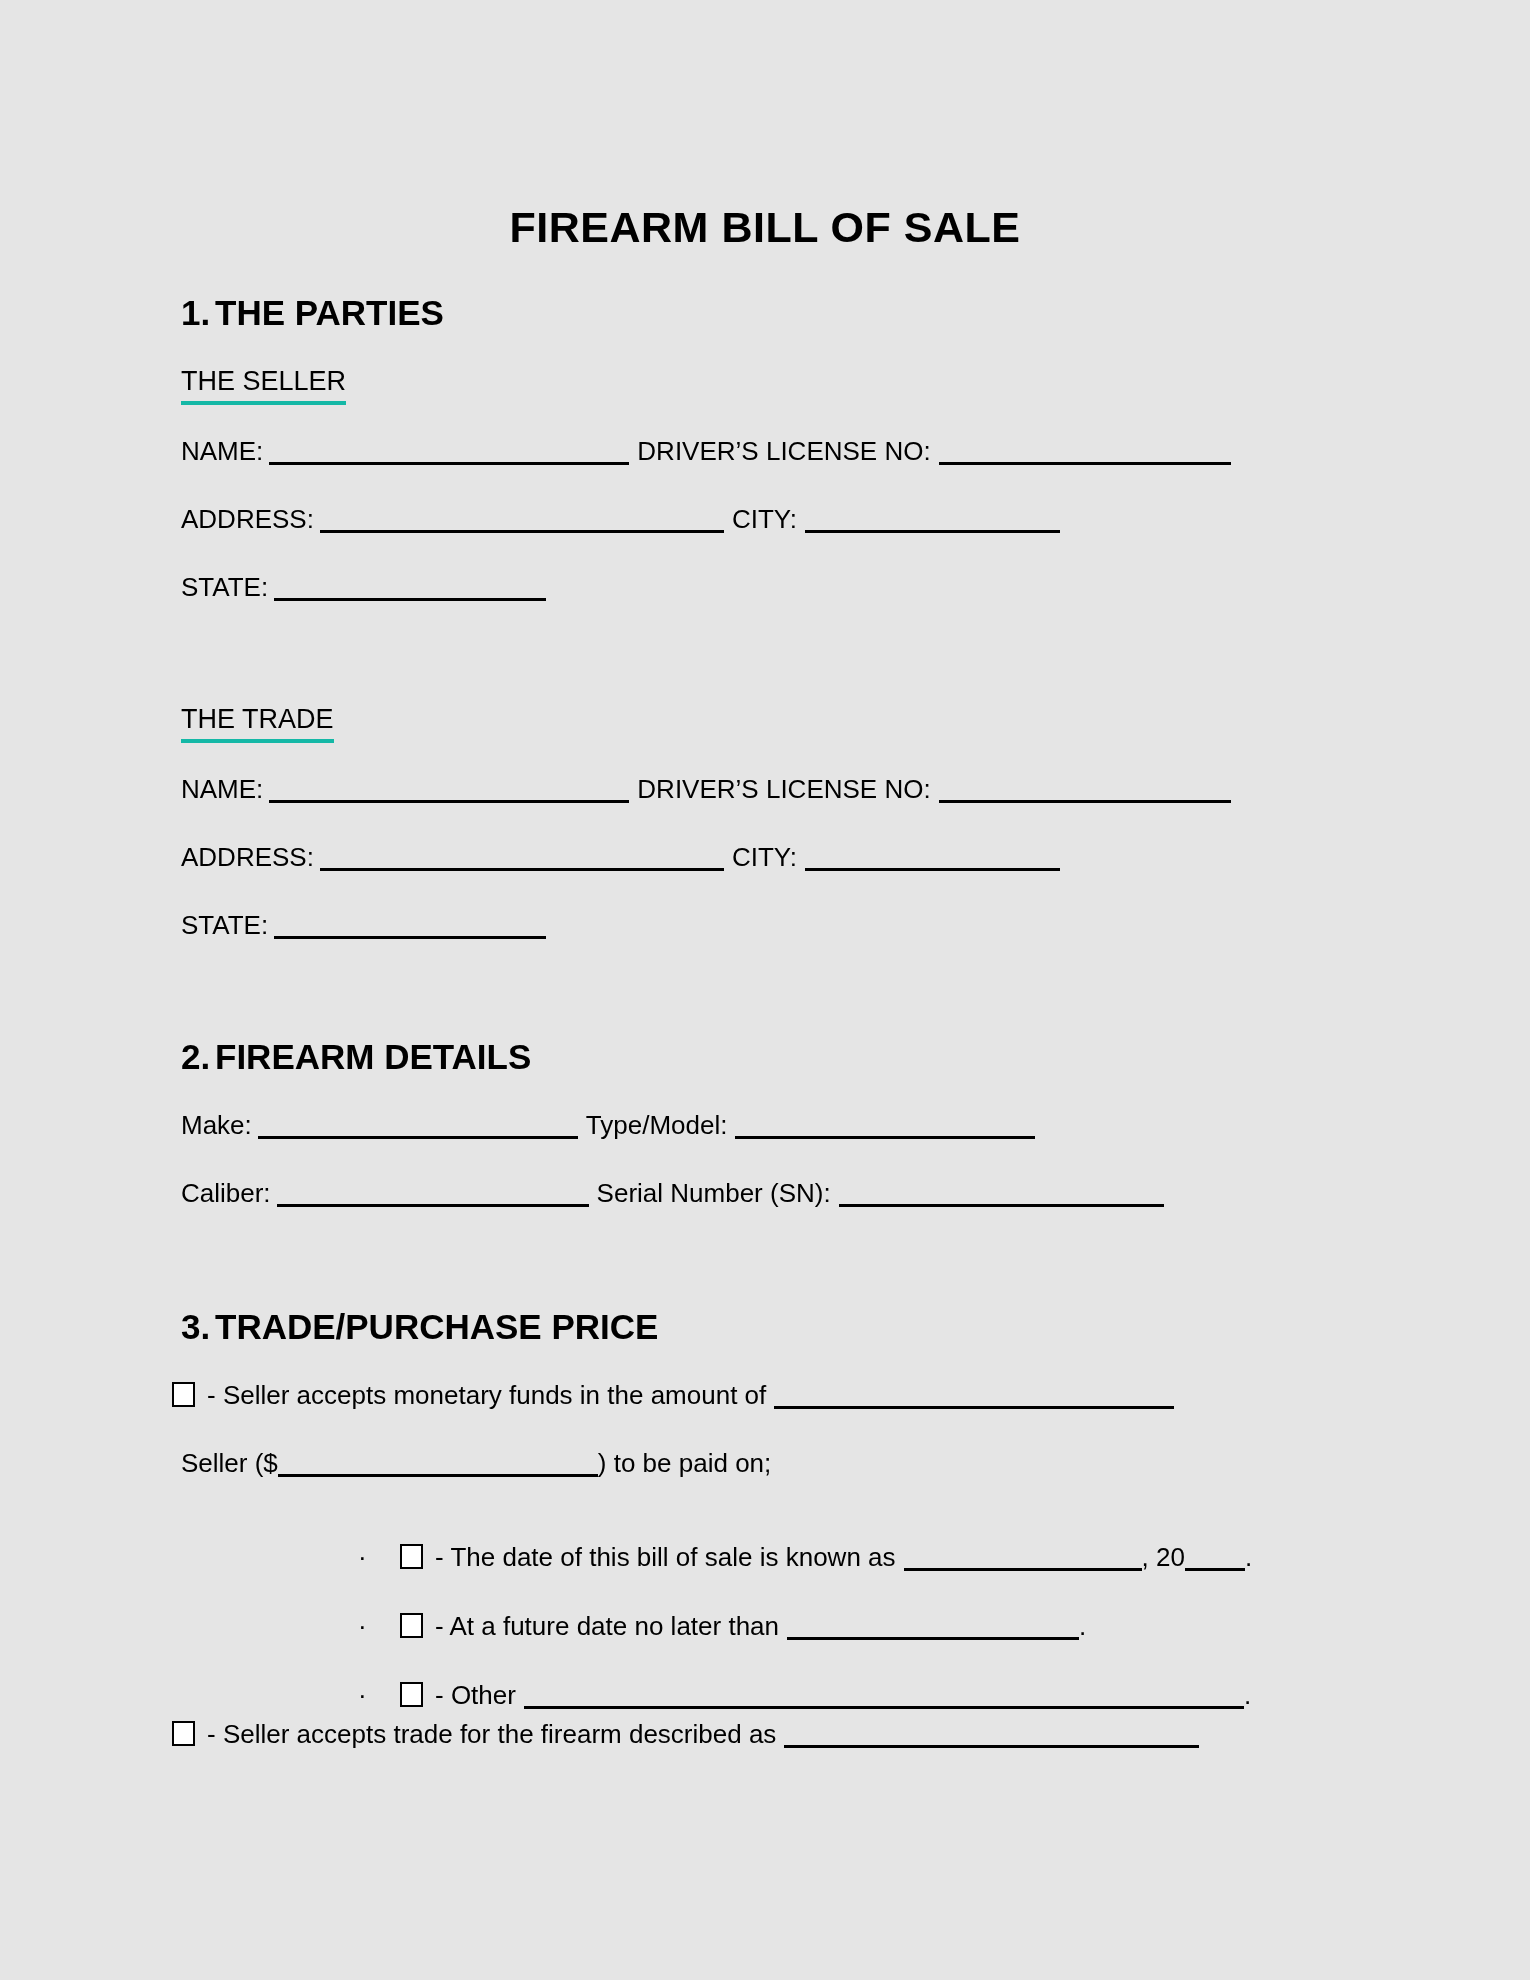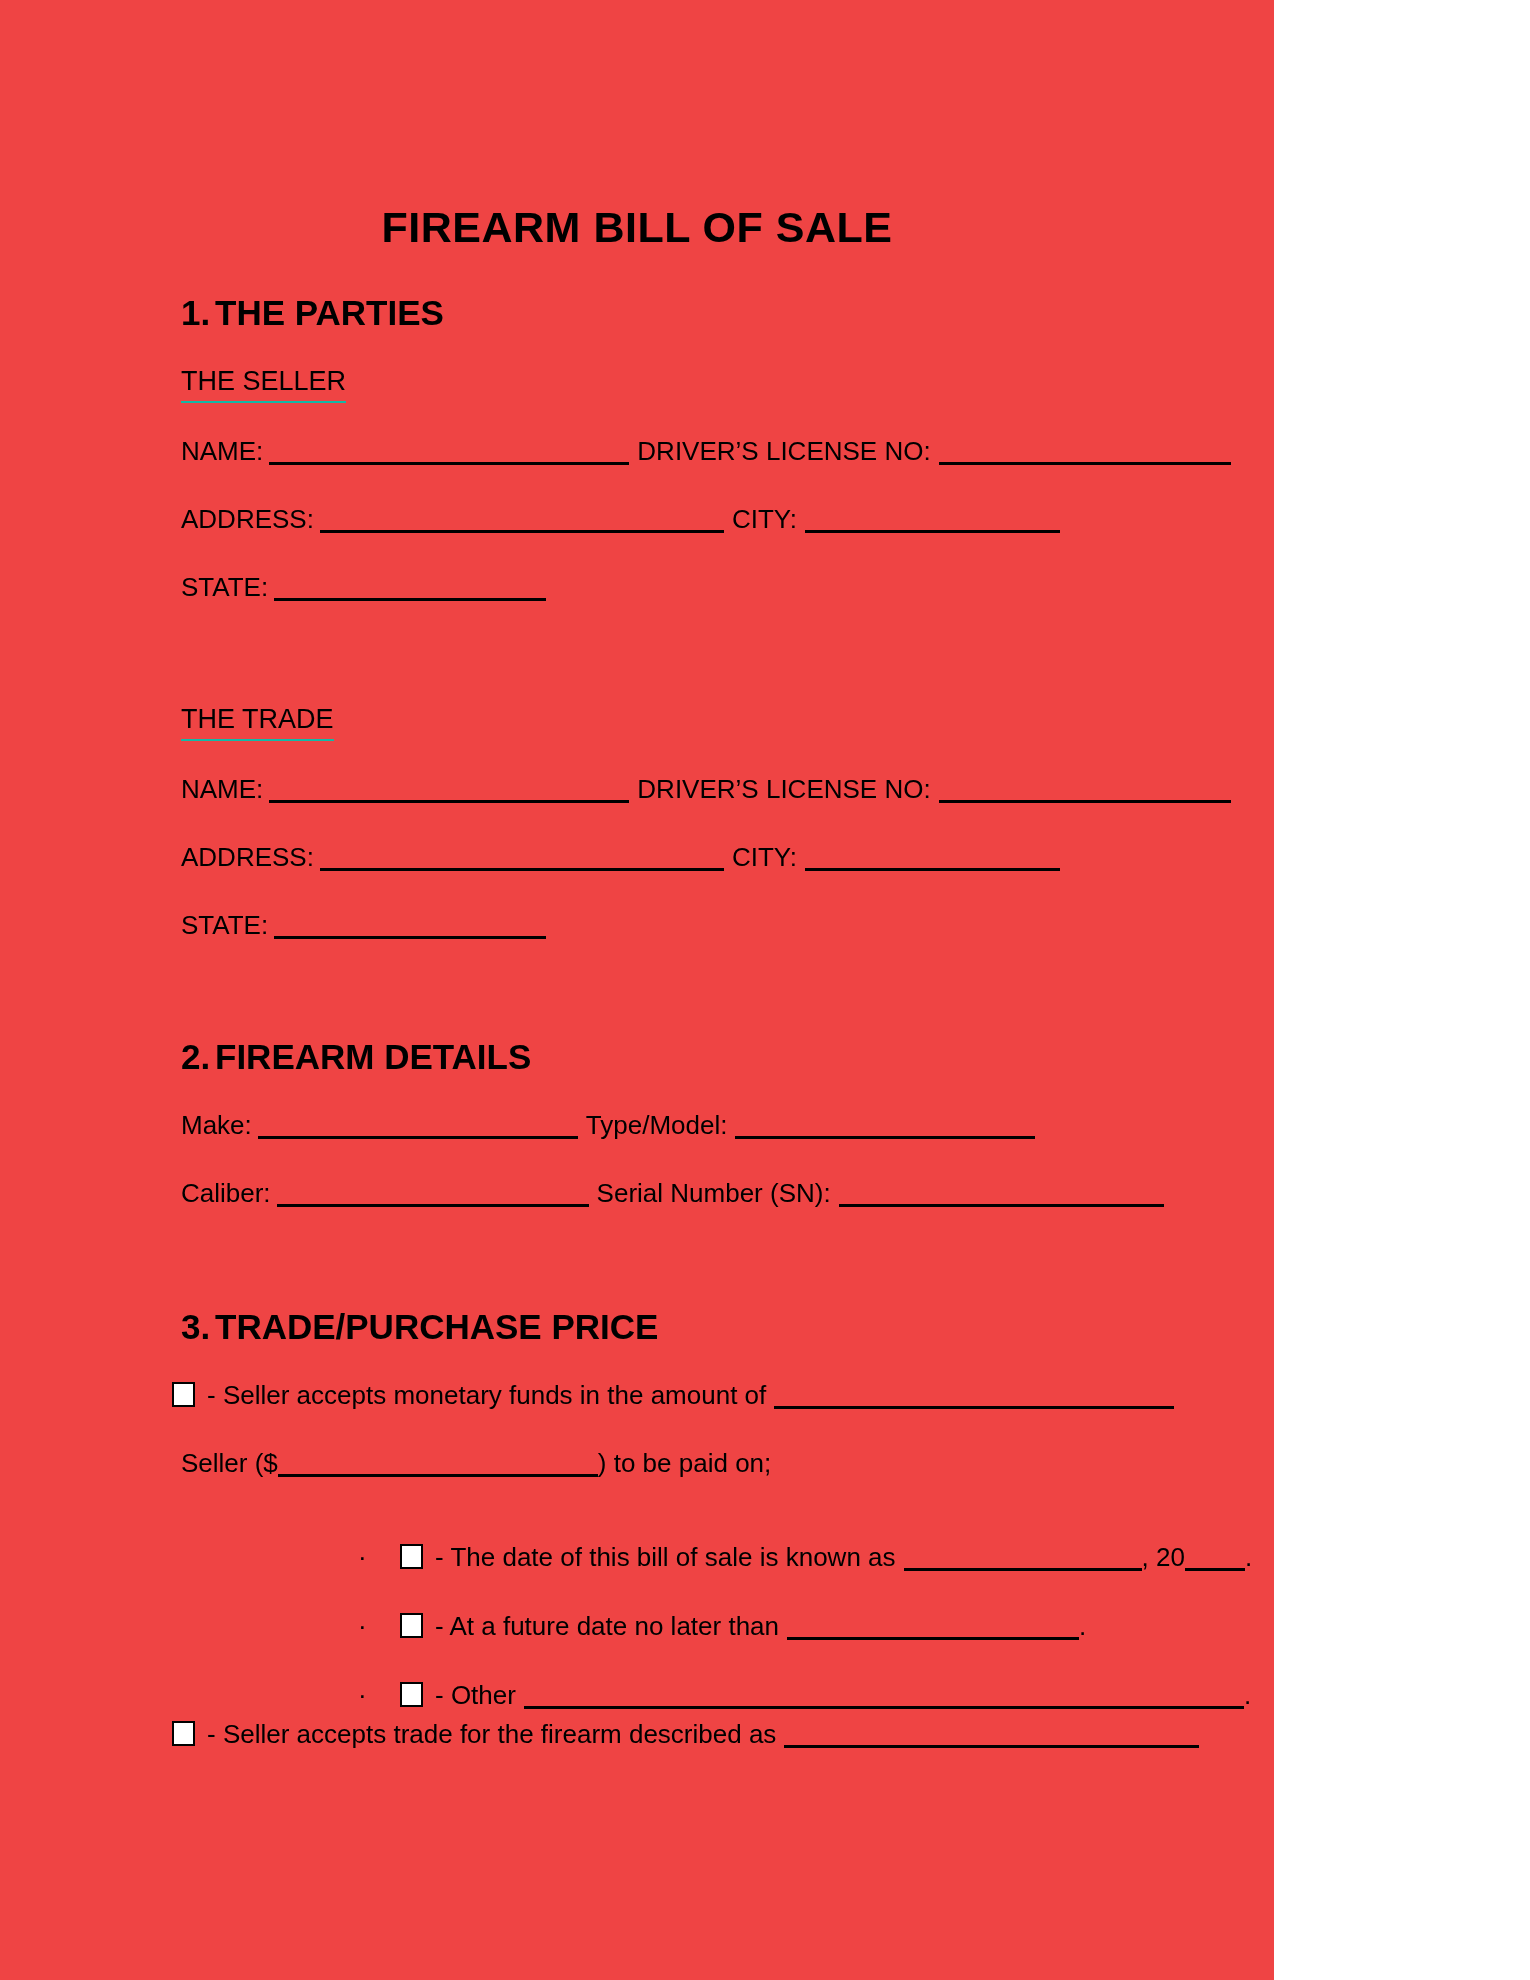--- a/index.html
+++ b/index.html
@@ -1,34 +1,34 @@
 <!DOCTYPE html>
 <html><head>
 <meta charset="utf-8">
 <style>
   html,body{margin:0;padding:0;background:#fff;}
   body{width:1530px;height:1980px;overflow:hidden;}
   .page{
-    position:relative;width:1274px;height:1980px;background:#ef4444;
+    position:relative;width:1530px;height:1980px;background:#e5e5e5;
     font-family:"Liberation Sans","DejaVu Sans",sans-serif;
     color:#000;
   }
   .title{
     position:absolute;top:203px;left:0;width:100%;
     text-align:center;font-size:43px;font-weight:bold;
     letter-spacing:.5px;margin:0;
   }
   .row{
     position:absolute;left:181px;white-space:nowrap;
     font-size:26px;line-height:34px;
   }
   .heading{font-weight:bold;font-size:35px;}
   .num{display:inline-block;min-width:34px;}
   .subheading{font-size:27px;}
-  .subheading .u{display:inline-block;border-bottom:2px solid #14b8a6;padding-bottom:3px;}
+  .subheading .u{display:inline-block;border-bottom:4px solid #14b8a6;padding-bottom:3px;}
   .blank{
     display:inline-block;height:0;border-bottom:3px solid #000;
     vertical-align:-5px;
   }
   .chk{
     display:inline-block;width:19px;height:21px;border:2px solid #000;
     vertical-align:-3px;background:#fff;
   }
   .ml6{margin-left:6px;} .ml8{margin-left:8px;} .ml12{margin-left:12px;}
   .bulletrow{left:358px;margin-top:28px;}

